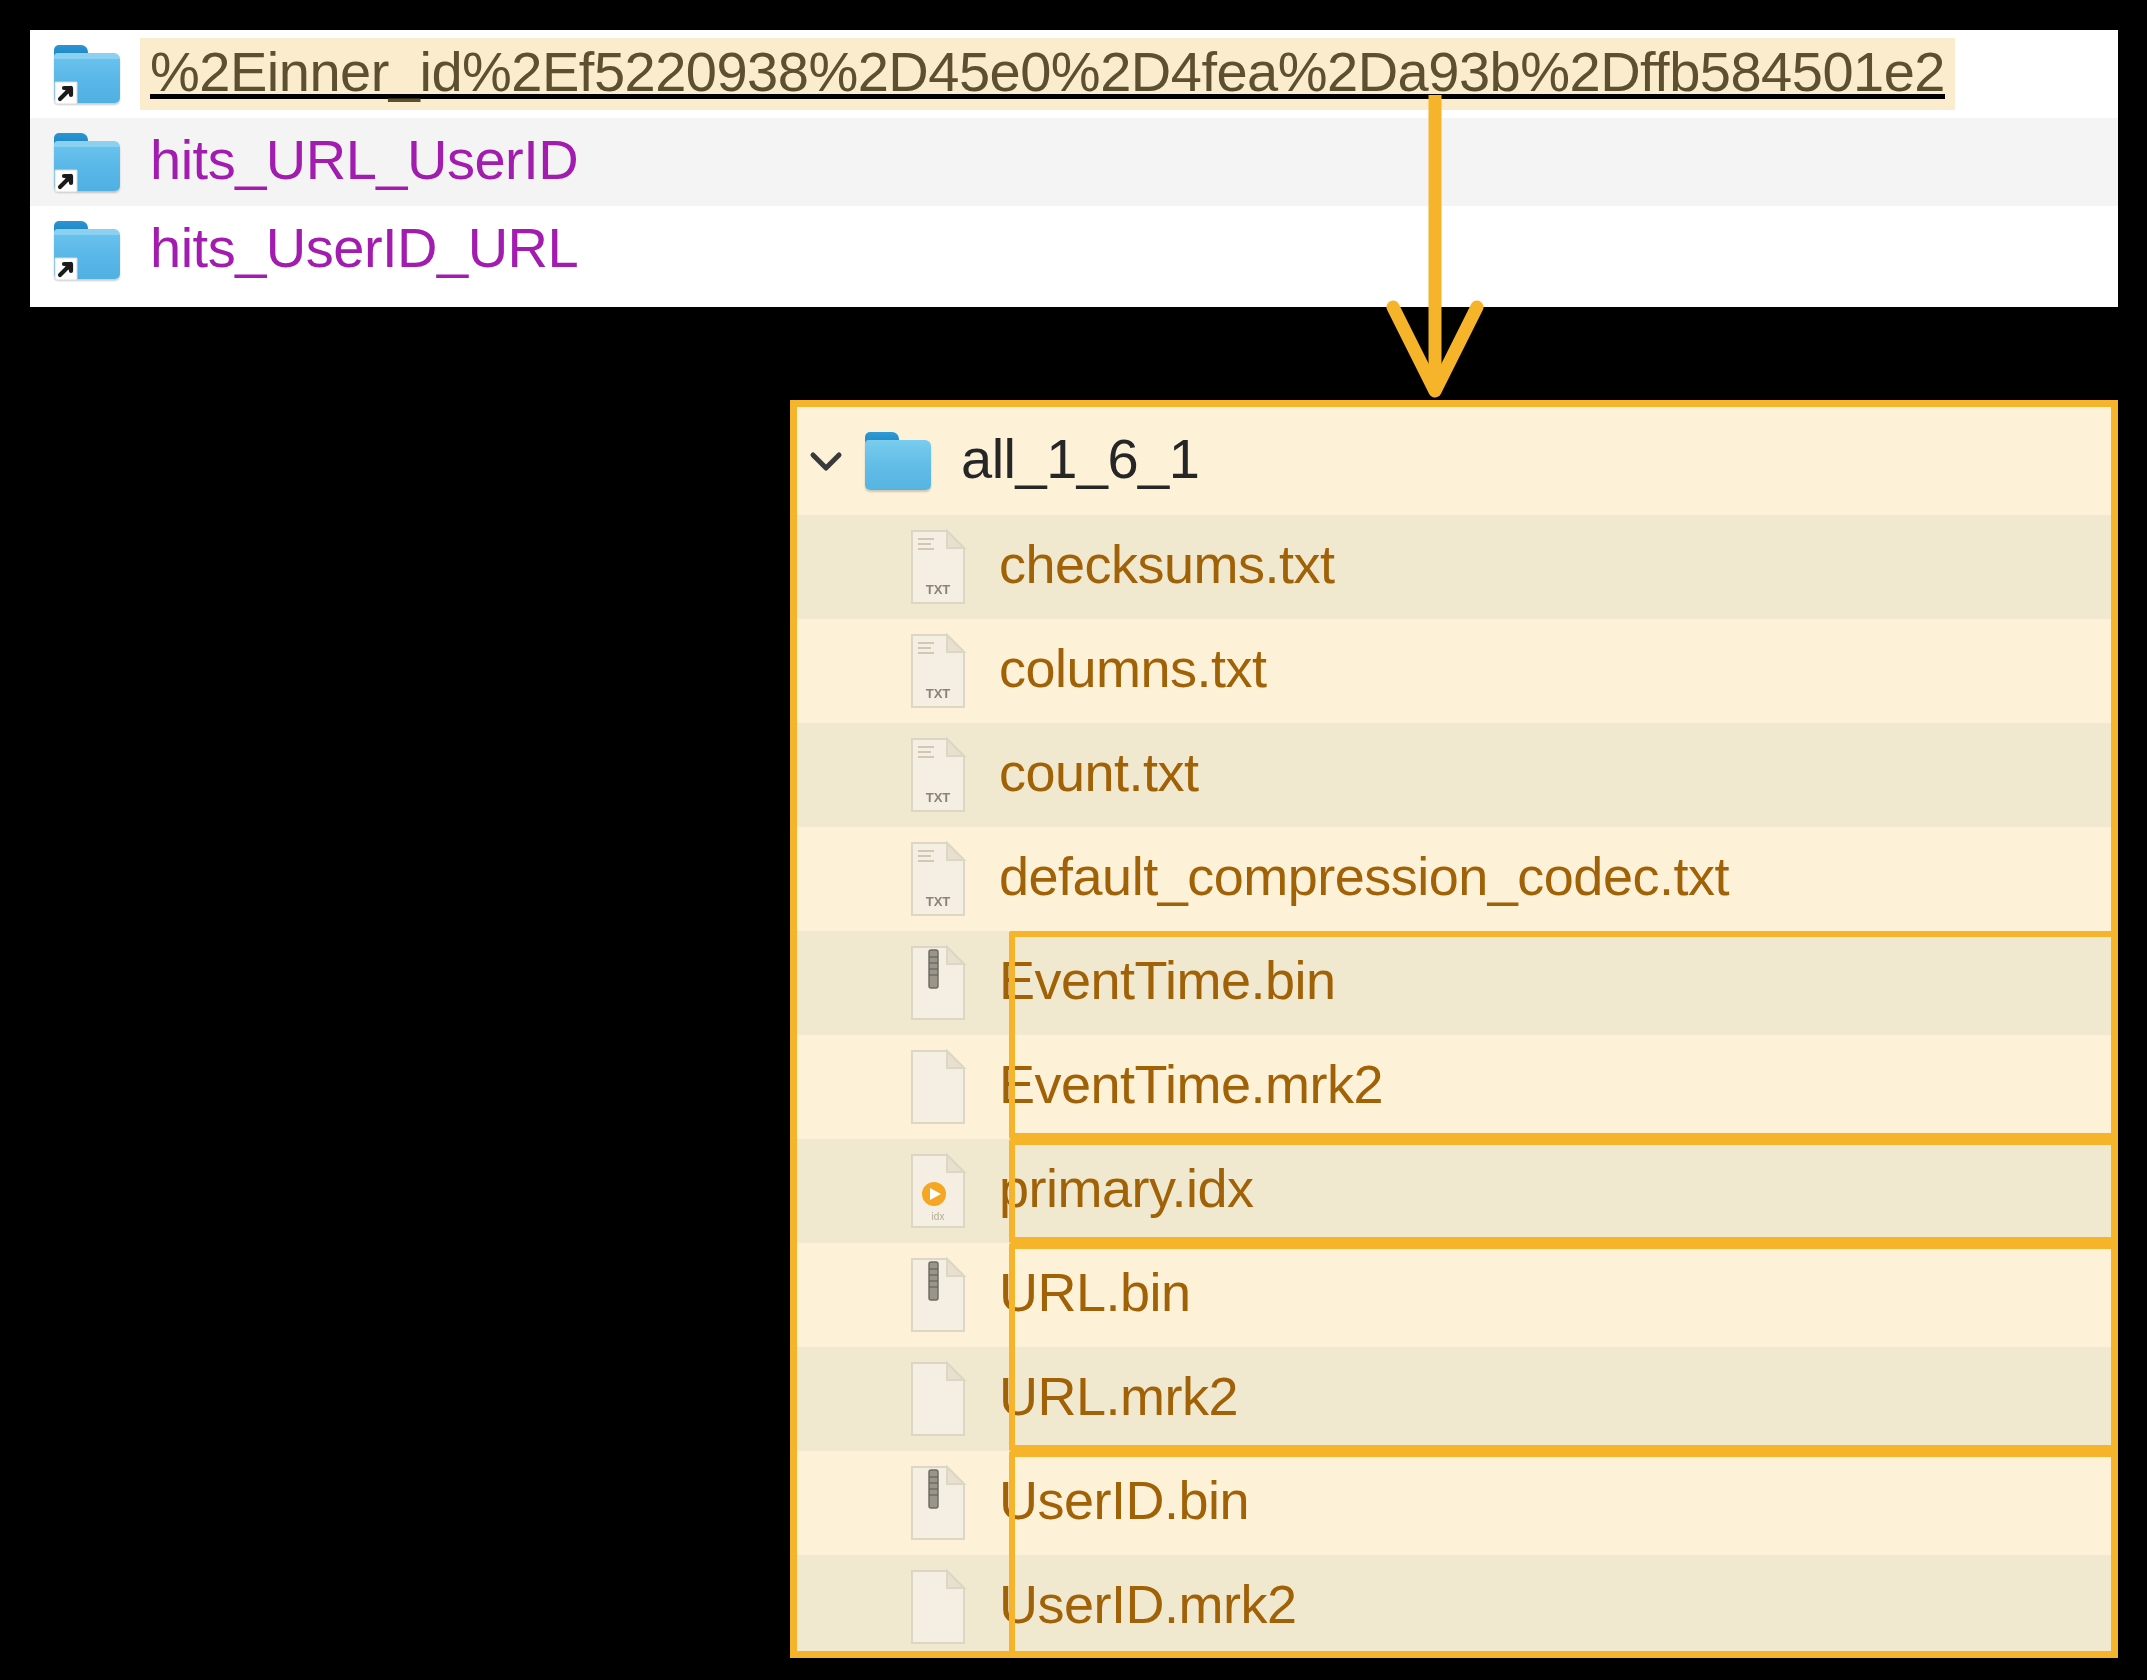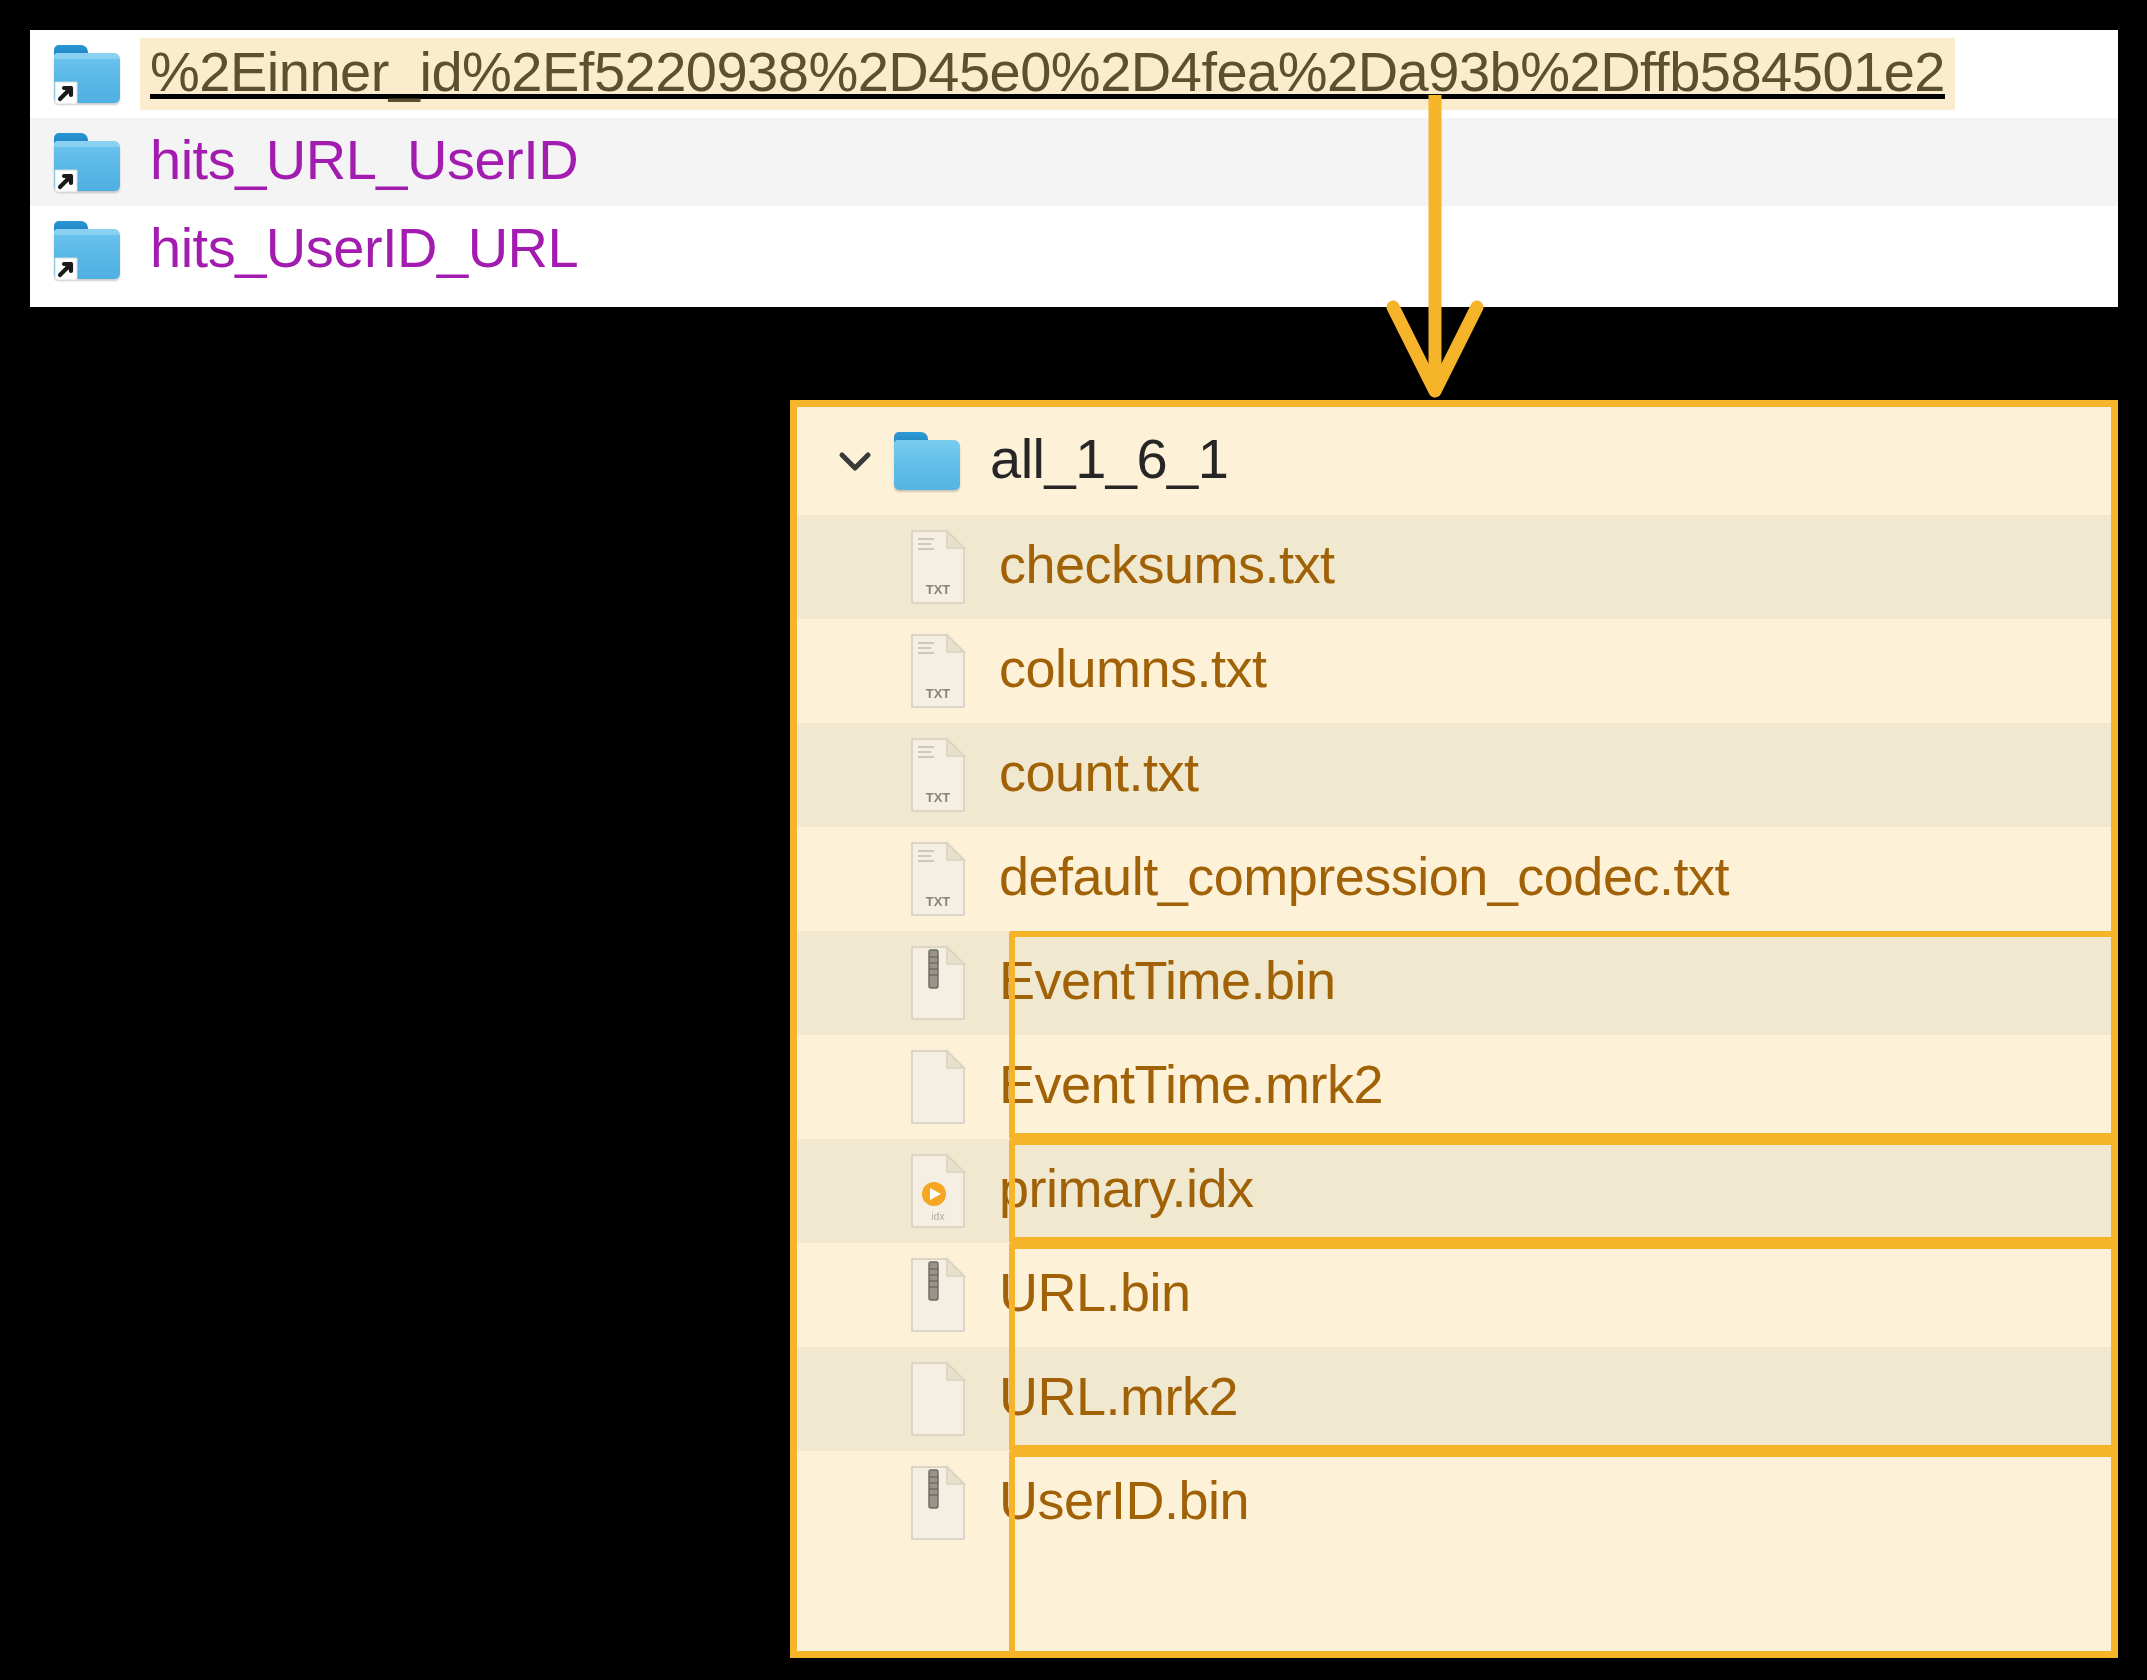--- a/index.html
+++ b/index.html
@@ -86,21 +86,21 @@
     background: #fdf1d8;
     border: 7px solid #f6b42a;
     overflow: hidden;
   }
   .bp-inner { position: relative; }
 
   .bp-head {
     height: 108px;
     display: flex;
     align-items: center;
-    padding-left: 35px;
+    padding-left: 6px;
     background: #fdf1d8;
   }
   .chev {
     width: 46px; height: 46px; flex:0 0 auto;
     margin-right: 14px;
   }
   .folder-plain {
     position: relative;
     width: 74px; height: 62px; flex:0 0 auto;
     margin-right: 24px;
@@ -300,20 +300,27 @@
           </div>
           <div class="bp-row even">
             <span class="file-icon"><svg viewBox="0 0 62 78" width="62" height="78">
                 <path d="M5 3 L40 3 L57 20 L57 75 L5 75 Z" fill="#f4efe2" stroke="#ddd6c4" stroke-width="2"></path>
                 <path d="M40 3 L40 20 L57 20 Z" fill="#e7e0cd" stroke="#ddd6c4" stroke-width="2"></path>
                 <rect x="22" y="6" width="9" height="38" rx="2" fill="#9a958a" stroke="#6d6960" stroke-width="1.4"></rect>
                 <path d="M22 13 h9 M22 19 h9 M22 25 h9 M22 31 h9" stroke="#5d5a52" stroke-width="1.2"></path>
               </svg></span>
             <span class="bp-name">UserID.bin</span>
           </div>
+          <div class="bp-row odd">
+            <span class="file-icon"><svg viewBox="0 0 62 78" width="62" height="78">
+                <path d="M5 3 L40 3 L57 20 L57 75 L5 75 Z" fill="#f4efe2" stroke="#ddd6c4" stroke-width="2"></path>
+                <path d="M40 3 L40 20 L57 20 Z" fill="#e7e0cd" stroke="#ddd6c4" stroke-width="2"></path>
+              </svg></span>
+            <span class="bp-name">UserID.mrk2</span>
+          </div>
         </div>
       <div id="bp-highlights">
           <div class="hl-box" style="top: 524px; height: 208px; width: 1190px;"></div>
           <div class="hl-box" style="top: 732px; height: 104px; width: 1190px;"></div>
           <div class="hl-box" style="top: 836px; height: 208px; width: 1190px;"></div>
           <div class="hl-box" style="top: 1044px; height: 208px; width: 1190px;"></div>
         </div>
     </div>
   </div>
 </div>

